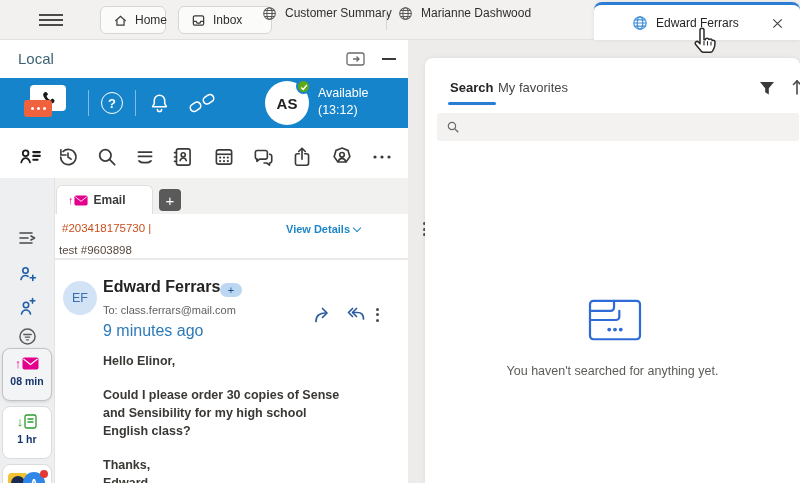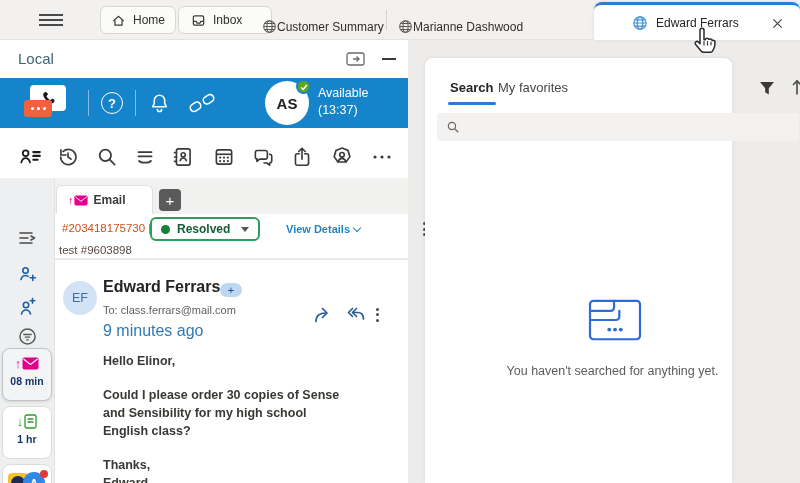--- a/index.html
+++ b/index.html
@@ -6,21 +6,21 @@
   html,body { background:#d8d8d8; }
   body { font-family:"Liberation Sans", sans-serif; }
   .screen { position:relative; width:800px; height:483px; overflow:hidden; background:#edecea; }
   .abs { position:absolute; }
   svg { display:block; }
 
   
   .tabbar { position:absolute; left:0; top:0; width:800px; height:40px; background:#f2f1ef; border-bottom:1px solid #e3e1df; }
   .tab-pill { position:absolute; top:6px; height:28px; display:flex; align-items:center; gap:7px; padding:0 12px;
               background:#fbfbfa; border:1px solid #d8d6d3; border-radius:6px; font-size:12px; color:#2f2e2d; }
-  .tab-flat { position:absolute; top:6px; height:28px; display:flex; align-items:flex-end; gap:0; font-size:12px; color:#2f2e2d; }
+  .tab-flat { position:absolute; top:6px; height:28px; display:flex; align-items:flex-start; gap:8px; font-size:12px; color:#2f2e2d; }
   .tab-active { position:absolute; top:2px; left:594px; width:206px; height:38px; background:#ffffff;
                 border-radius:8px 8px 0 0; border-top:3px solid #2b7cd3; display:flex; align-items:center; gap:8px;
                 padding-left:38px; font-size:12px; color:#252423; box-shadow:0 0 4px rgba(0,0,0,.08); }
   .tab-active .close { position:absolute; right:14px; top:9px; width:18px; height:18px; display:flex; align-items:center; justify-content:center; color:#444; }
   .vdiv { position:absolute; top:10px; width:1px; height:20px; background:#d6d4d1; }
 
   
   .local-win { position:absolute; left:0; top:40px; width:408px; height:443px; background:#ffffff; }
   .local-head { position:absolute; left:0; top:0; width:408px; height:38px; background:#fff; }
   .local-title { position:absolute; left:18px; top:10px; font-size:15px; color:#3c6273; }
@@ -70,21 +70,21 @@
   .sender { position:absolute; left:48px; top:18px; font-size:16px; font-weight:600; color:#242322; }
   .cc-badge { position:absolute; left:165px; top:23px; width:22px; height:14px; background:#bcd7f2; border-radius:7px;
               font-size:11px; color:#1d4e89; display:flex; align-items:center; justify-content:center; }
   .to-line { position:absolute; left:48px; top:44px; font-size:11px; color:#605e5c; }
   .time-line { position:absolute; left:48px; top:62px; font-size:16px; color:#2d7ab9; }
   .mail-acts { position:absolute; left:258px; top:46px; display:flex; align-items:center; gap:10px; color:#2b5c9e; }
   .mail-body { position:absolute; left:48px; top:92px; width:250px; font-size:12.5px; color:#3a3834; line-height:18px; }
   .mail-body p { white-space:pre-line; margin-bottom:16px;font-weight:bold; }
 
   
-  .kb { position:absolute; left:425px; top:58px; width:307px; height:425px; background:#fff; border-radius:8px 8px 0 0; box-shadow:0 0 5px rgba(0,0,0,.07); }
+  .kb { position:absolute; left:425px; top:58px; width:375px; height:425px; background:#fff; border-radius:8px 8px 0 0; box-shadow:0 0 5px rgba(0,0,0,.07); }
   .kb-tab { font-size:13px; color:#494745; }
   .kb-tab.on { font-weight:bold; color:#252423; }
   .kb-underline { position:absolute; left:23px; top:44px; width:48px; height:3px; background:#2b7cd3; border-radius:2px; }
   .kb-search { position:absolute; left:12px; top:55px; width:362px; height:28px; background:#f3f2f0; border-radius:3px;
                display:flex; align-items:center; padding:0 9px; gap:7px; }
   .kb-search input { flex:1; border:none; outline:none; background:transparent; font-size:12.5px; color:#333;
                      font-family:"Liberation Sans", sans-serif; }
   .kb-search input::placeholder { color:#7c7a77; }
   .kb-empty-txt { position:absolute; left:0; top:306px; width:375px; text-align:center; font-size:12.5px; color:#5d5b58; }
 </style>
@@ -93,21 +93,21 @@
 
 <div class="screen">
 
   <div class="tabbar">
     <div class="abs" style="left:38px;top:13px;">
       <svg width="26" height="14" viewBox="0 0 26 14">
           <path d="M1 2h24M1 7h24M1 12h24" stroke="#4a4a4a" stroke-width="2" fill="none"></path>
         </svg>
     </div>
 
-    <div class="tab-pill" style="left:100px;width:76px;justify-content:center;">
+    <div class="tab-pill" style="left:100px;width:66px;">
       <span>
           <svg width="15" height="15" viewBox="0 0 16 16" fill="none" stroke="#3b3a39" stroke-width="1.3">
             <path d="M2.5 8.5 8 3.5l5.5 5"></path>
             <path d="M4.2 7.8V13h7.6V7.8"></path>
           </svg>
         </span>
       <span>Home</span>
     </div>
 
     <div class="tab-pill" style="left:178px;width:94px;">
@@ -206,21 +206,21 @@
       <div class="avatar">
         <span>AS</span>
         <span class="presence-badge">
           <svg width="8" height="8" viewBox="0 0 10 10">
               <path d="M1.5 5.5 4 8 8.5 2.5" stroke="#fff" stroke-width="1.8" fill="none"></path>
             </svg>
         </span>
       </div>
       <div class="status-txt">
         <div>Available</div>
-        <div>(13:37)</div>
+        <div>(13:12)</div>
       </div>
     </div>
 
     <div class="toolbar">
       <div class="tb-ic" style="left:18px;color:#1b1a19;">
         <svg width="24" height="24" viewBox="0 0 22 22" fill="none" stroke="currentColor" stroke-width="1.6" stroke-linecap="round">
             <circle cx="7" cy="7.5" r="2.6"></circle>
             <path d="M3 16c.7-2.6 2-4 4-4s3.3 1.4 4 4"></path>
             <path d="M14 6.5h6M14 10h6M14 13.5h4" stroke-width="1.9"></path>
           </svg>
@@ -366,25 +366,20 @@
             <rect x="0.5" y="0.5" width="16" height="12" rx="2" fill="#e3008c"></rect>
             <path d="M1.5 2 8.5 7.5 15.5 2" stroke="#fff" stroke-width="1.1" fill="none"></path>
           </svg>
       </span>
       <span>Email</span>
     </div>
     <div class="plus-btn">+</div>
 
     <div class="case-row">
       <div class="case-num">#203418175730 |</div>
-      <div class="resolved">
-        <span class="dot"></span>
-        <span class="lbl">Resolved</span>
-        <span class="caret-down"></span>
-      </div>
       <div class="view-det">
         <span>View Details</span>
         <span class="chev"></span>
       </div>
       <div class="kebab abs" style="left:368px;top:8px;">
           <i></i>
           <i></i>
           <i></i>
         </div>
       <div class="case-subj">test #9603898</div>

